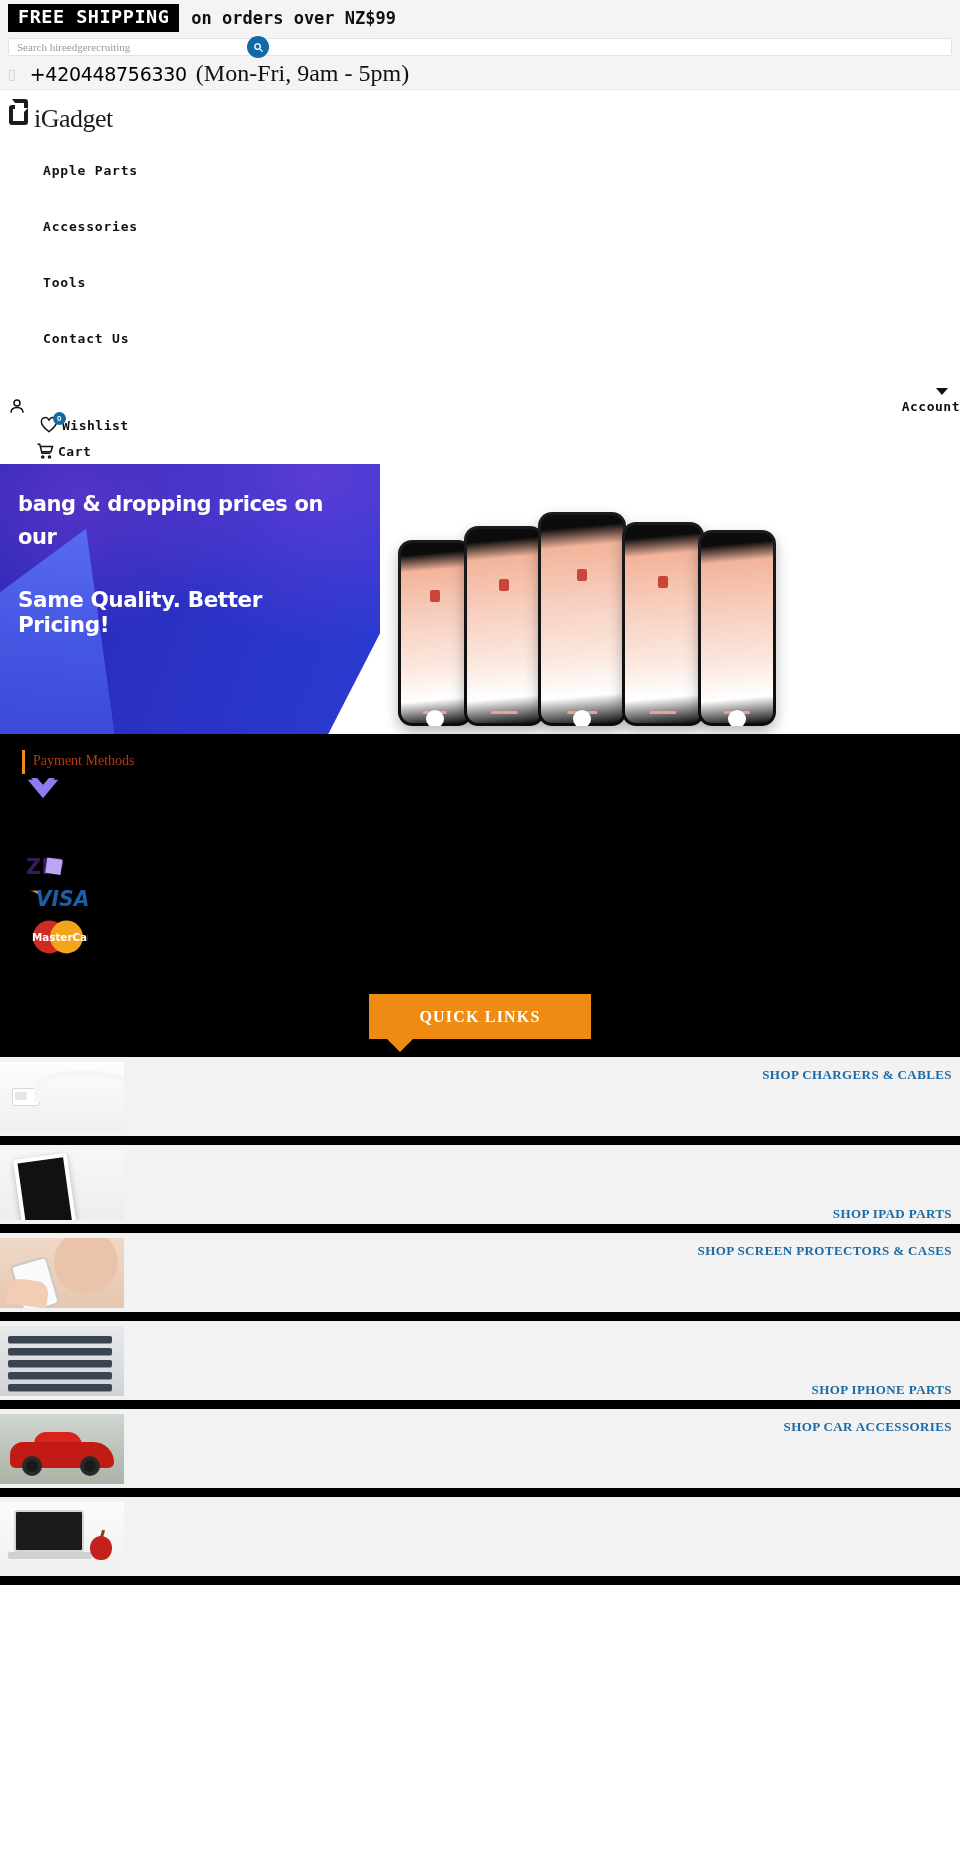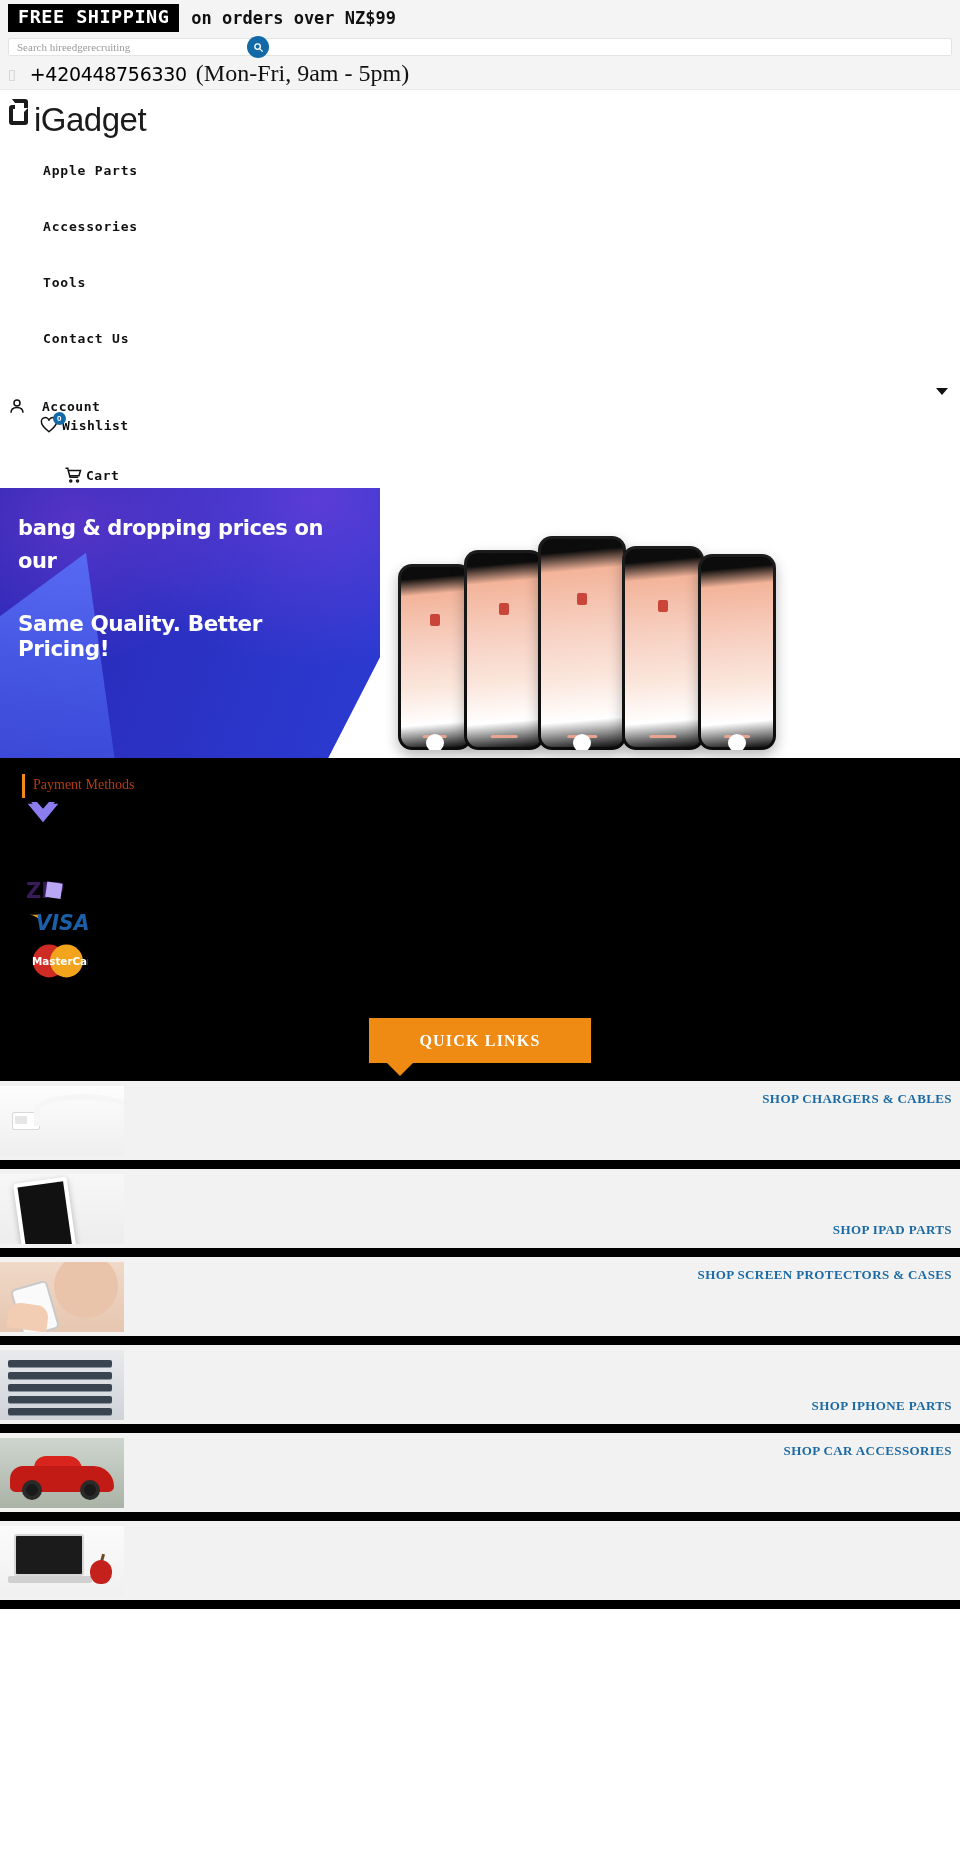--- a/index.html
+++ b/index.html
@@ -116,22 +116,22 @@
   
   .logo-block {
     height: 44px;
     display: flex;
     align-items: center;
     padding-left: 8px;
     background: #fff;
   }
   .logo-mark { width: 24px; height: 30px; margin-right: 2px; }
   .logo-text {
-    font-family: Liberation Sans, sans-serif;
-    font-size: 33px;
+    font-family: Liberation Serif, serif;
+    font-size: 26px;
     color: #1b1b1b;
     letter-spacing: -0.5px;
     line-height: 1;
     margin-top: 14px;
   }
 
   
   .main-nav { background: #fff; padding-top: 8px; }
   .nav-item {
     height: 56px;
@@ -161,24 +161,24 @@
   .util-row {
     display: flex;
     align-items: center;
     font-family: "DejaVu Sans Mono", monospace;
     font-weight: bold;
     font-size: 13px;
     color: #111;
     letter-spacing: 0.5px;
     cursor: pointer;
   }
-  .util-account { height: 46px; padding-left: 8px; padding-top: 34px; }
+  .util-account { height: 46px; padding-left: 8px; padding-top: 34px; justify-content: space-between; }
   .util-account .util-ico { margin-right: 16px; }
   .util-wishlist { height: 26px; padding-left: 40px; position: relative; }
-  .util-cart { height: 26px; padding-left: 64px; margin-top: 24px; }
+  .util-cart { height: 26px; padding-left: 36px; }
   .util-ico { width: 18px; height: 18px; display: block; flex: 0 0 18px; }
   .util-wishlist .util-ico, .util-cart .util-ico { margin-right: 4px; }
   .wish-badge {
     position: absolute;
     left: 53px;
     top: 0px;
     width: 13px; height: 13px;
     border-radius: 50%;
     background: #1269a8;
     color: #fff;
@@ -341,21 +341,21 @@
     right: 8px;
     font-family: "Liberation Serif", serif;
     font-weight: bold;
     font-size: 13px;
     letter-spacing: 0.4px;
     color: #1b6aa5;
     cursor: pointer;
     white-space: nowrap;
   }
   .label-top { top: 10px; }
-  .label-bottom { bottom: 10px; }
+  .label-bottom { bottom: 2px; }
 
   
   .art-cable { position:absolute; inset:0; background:linear-gradient(#fdfdfd,#efefef); }
   .art-cable::before {
     content:""; position:absolute; left:12px; top:26px; width:26px; height:16px;
     background:#fff; border:1px solid #d8d8d8; border-radius:2px;
   }
   .art-cable::after {
     content:""; position:absolute; left:34px; top:8px; width:86px; height:26px;
     border:6px solid #f6f6f6; border-radius:60% 60% 0 0; border-bottom:none;

